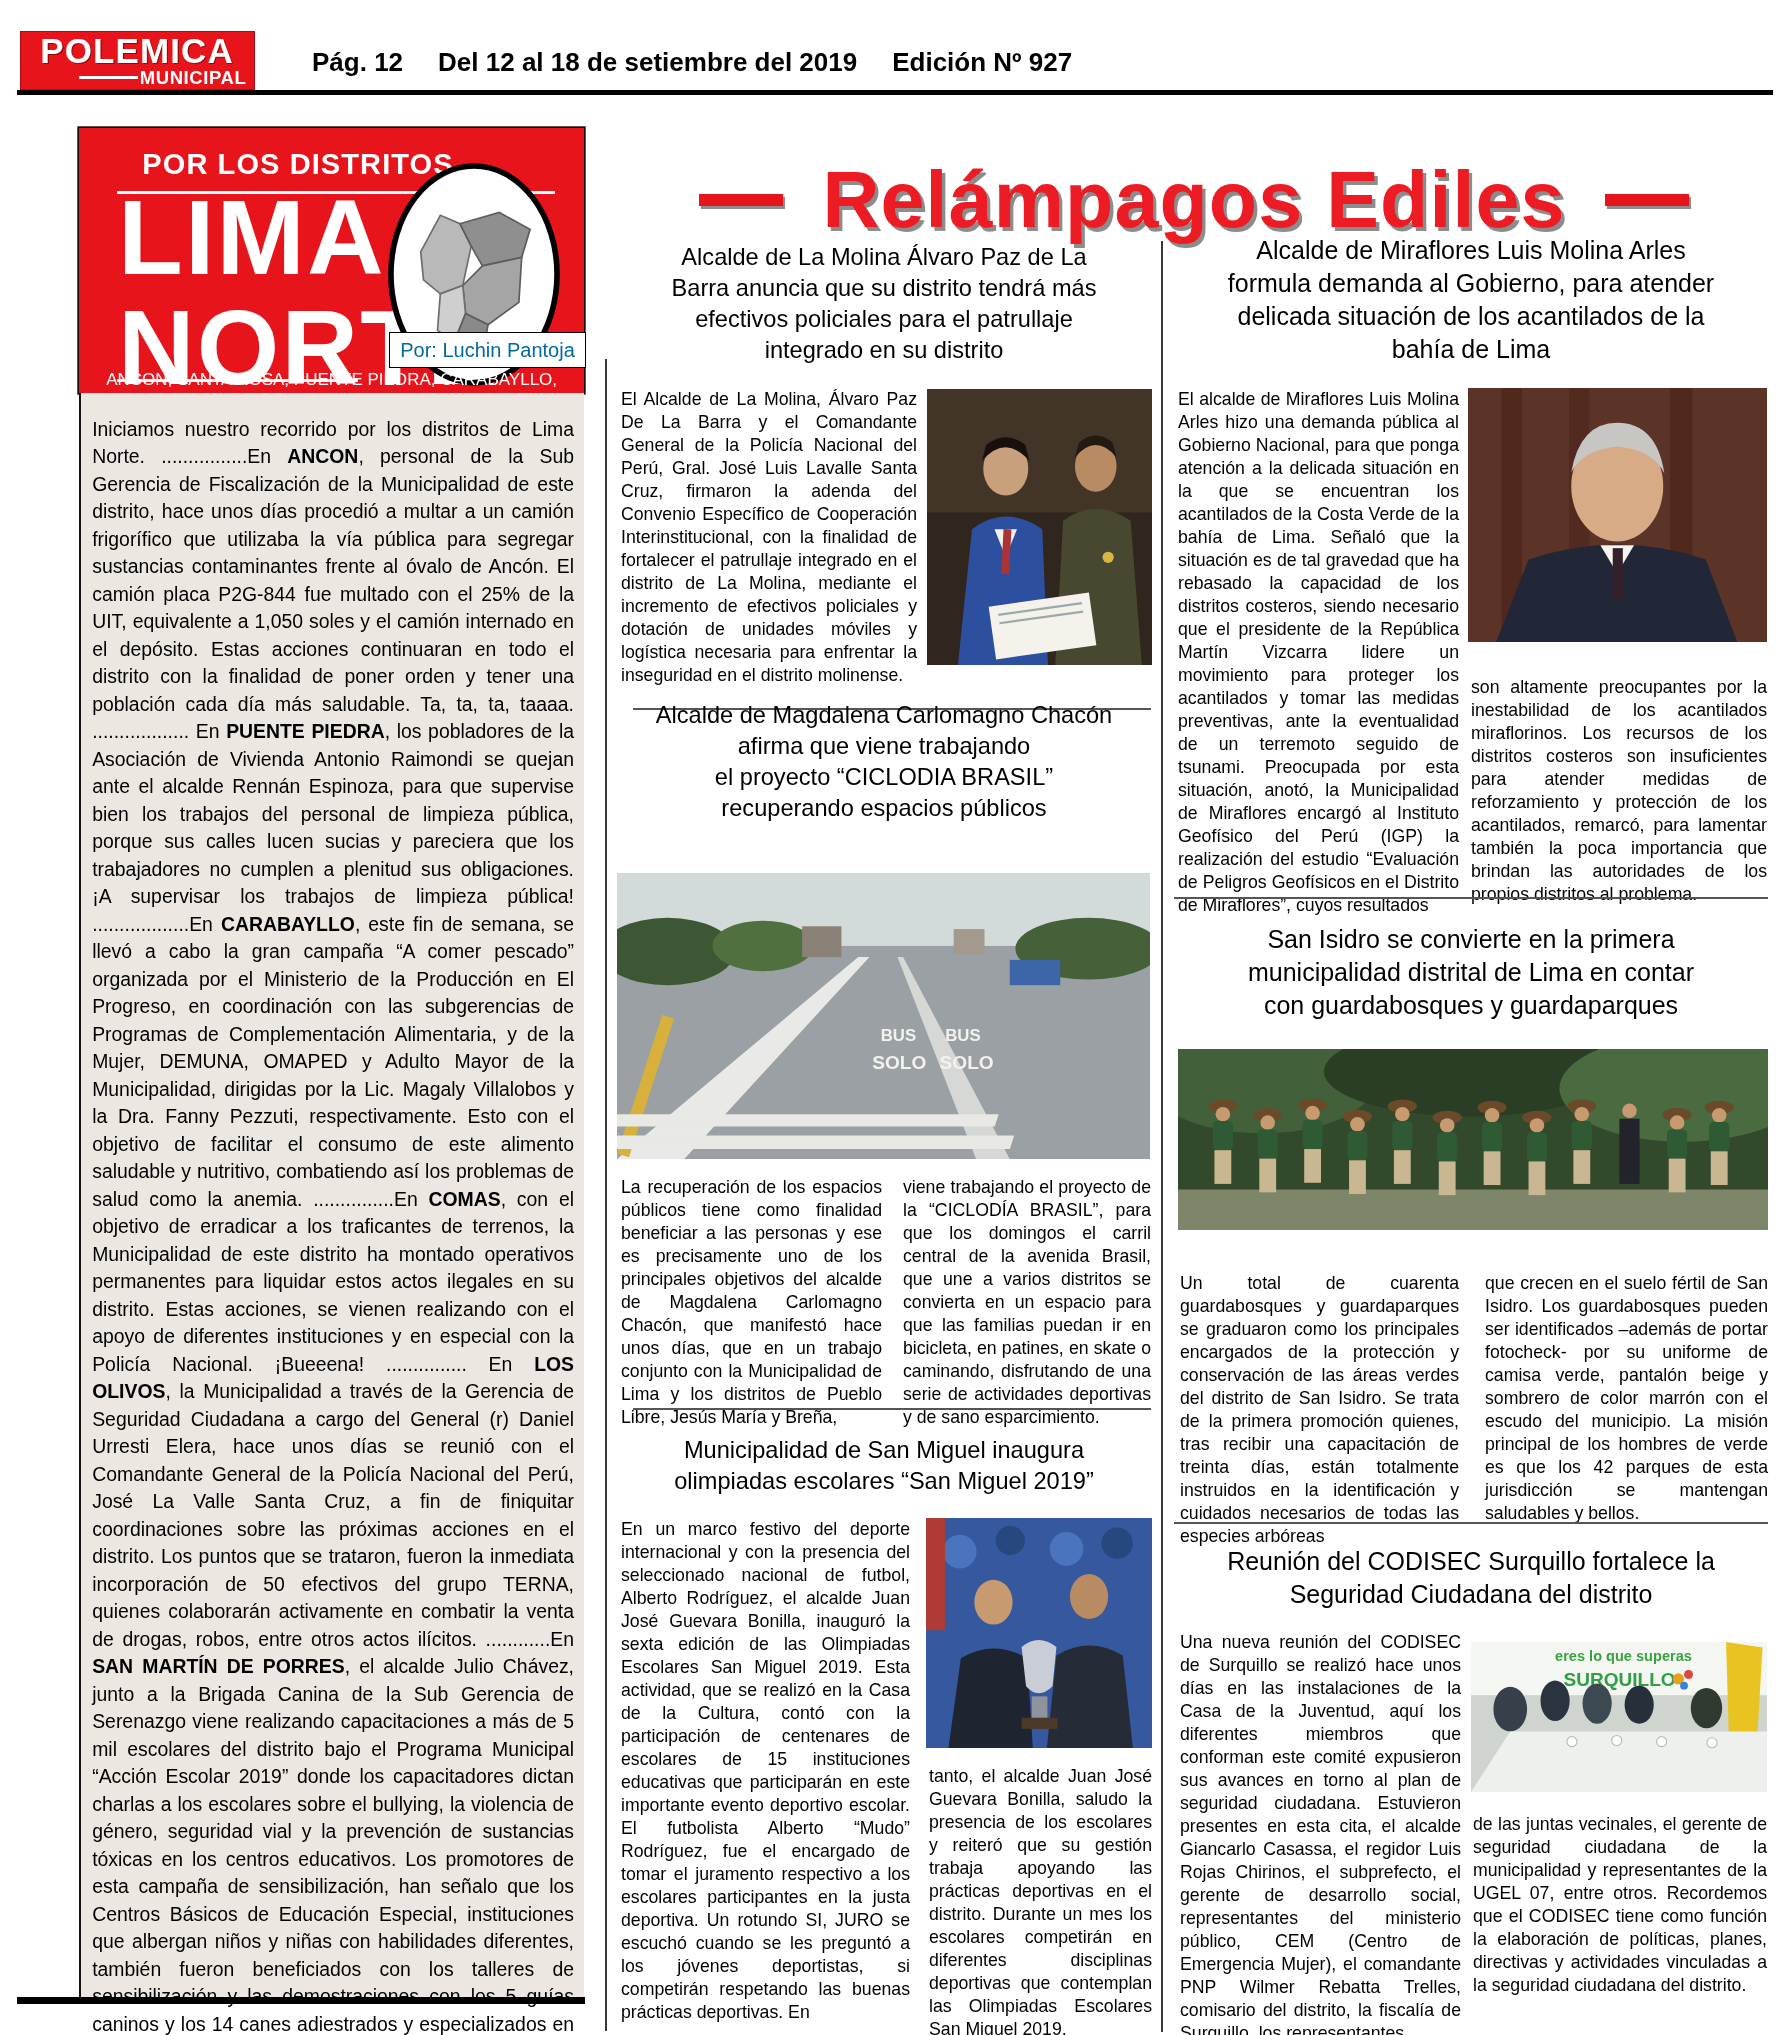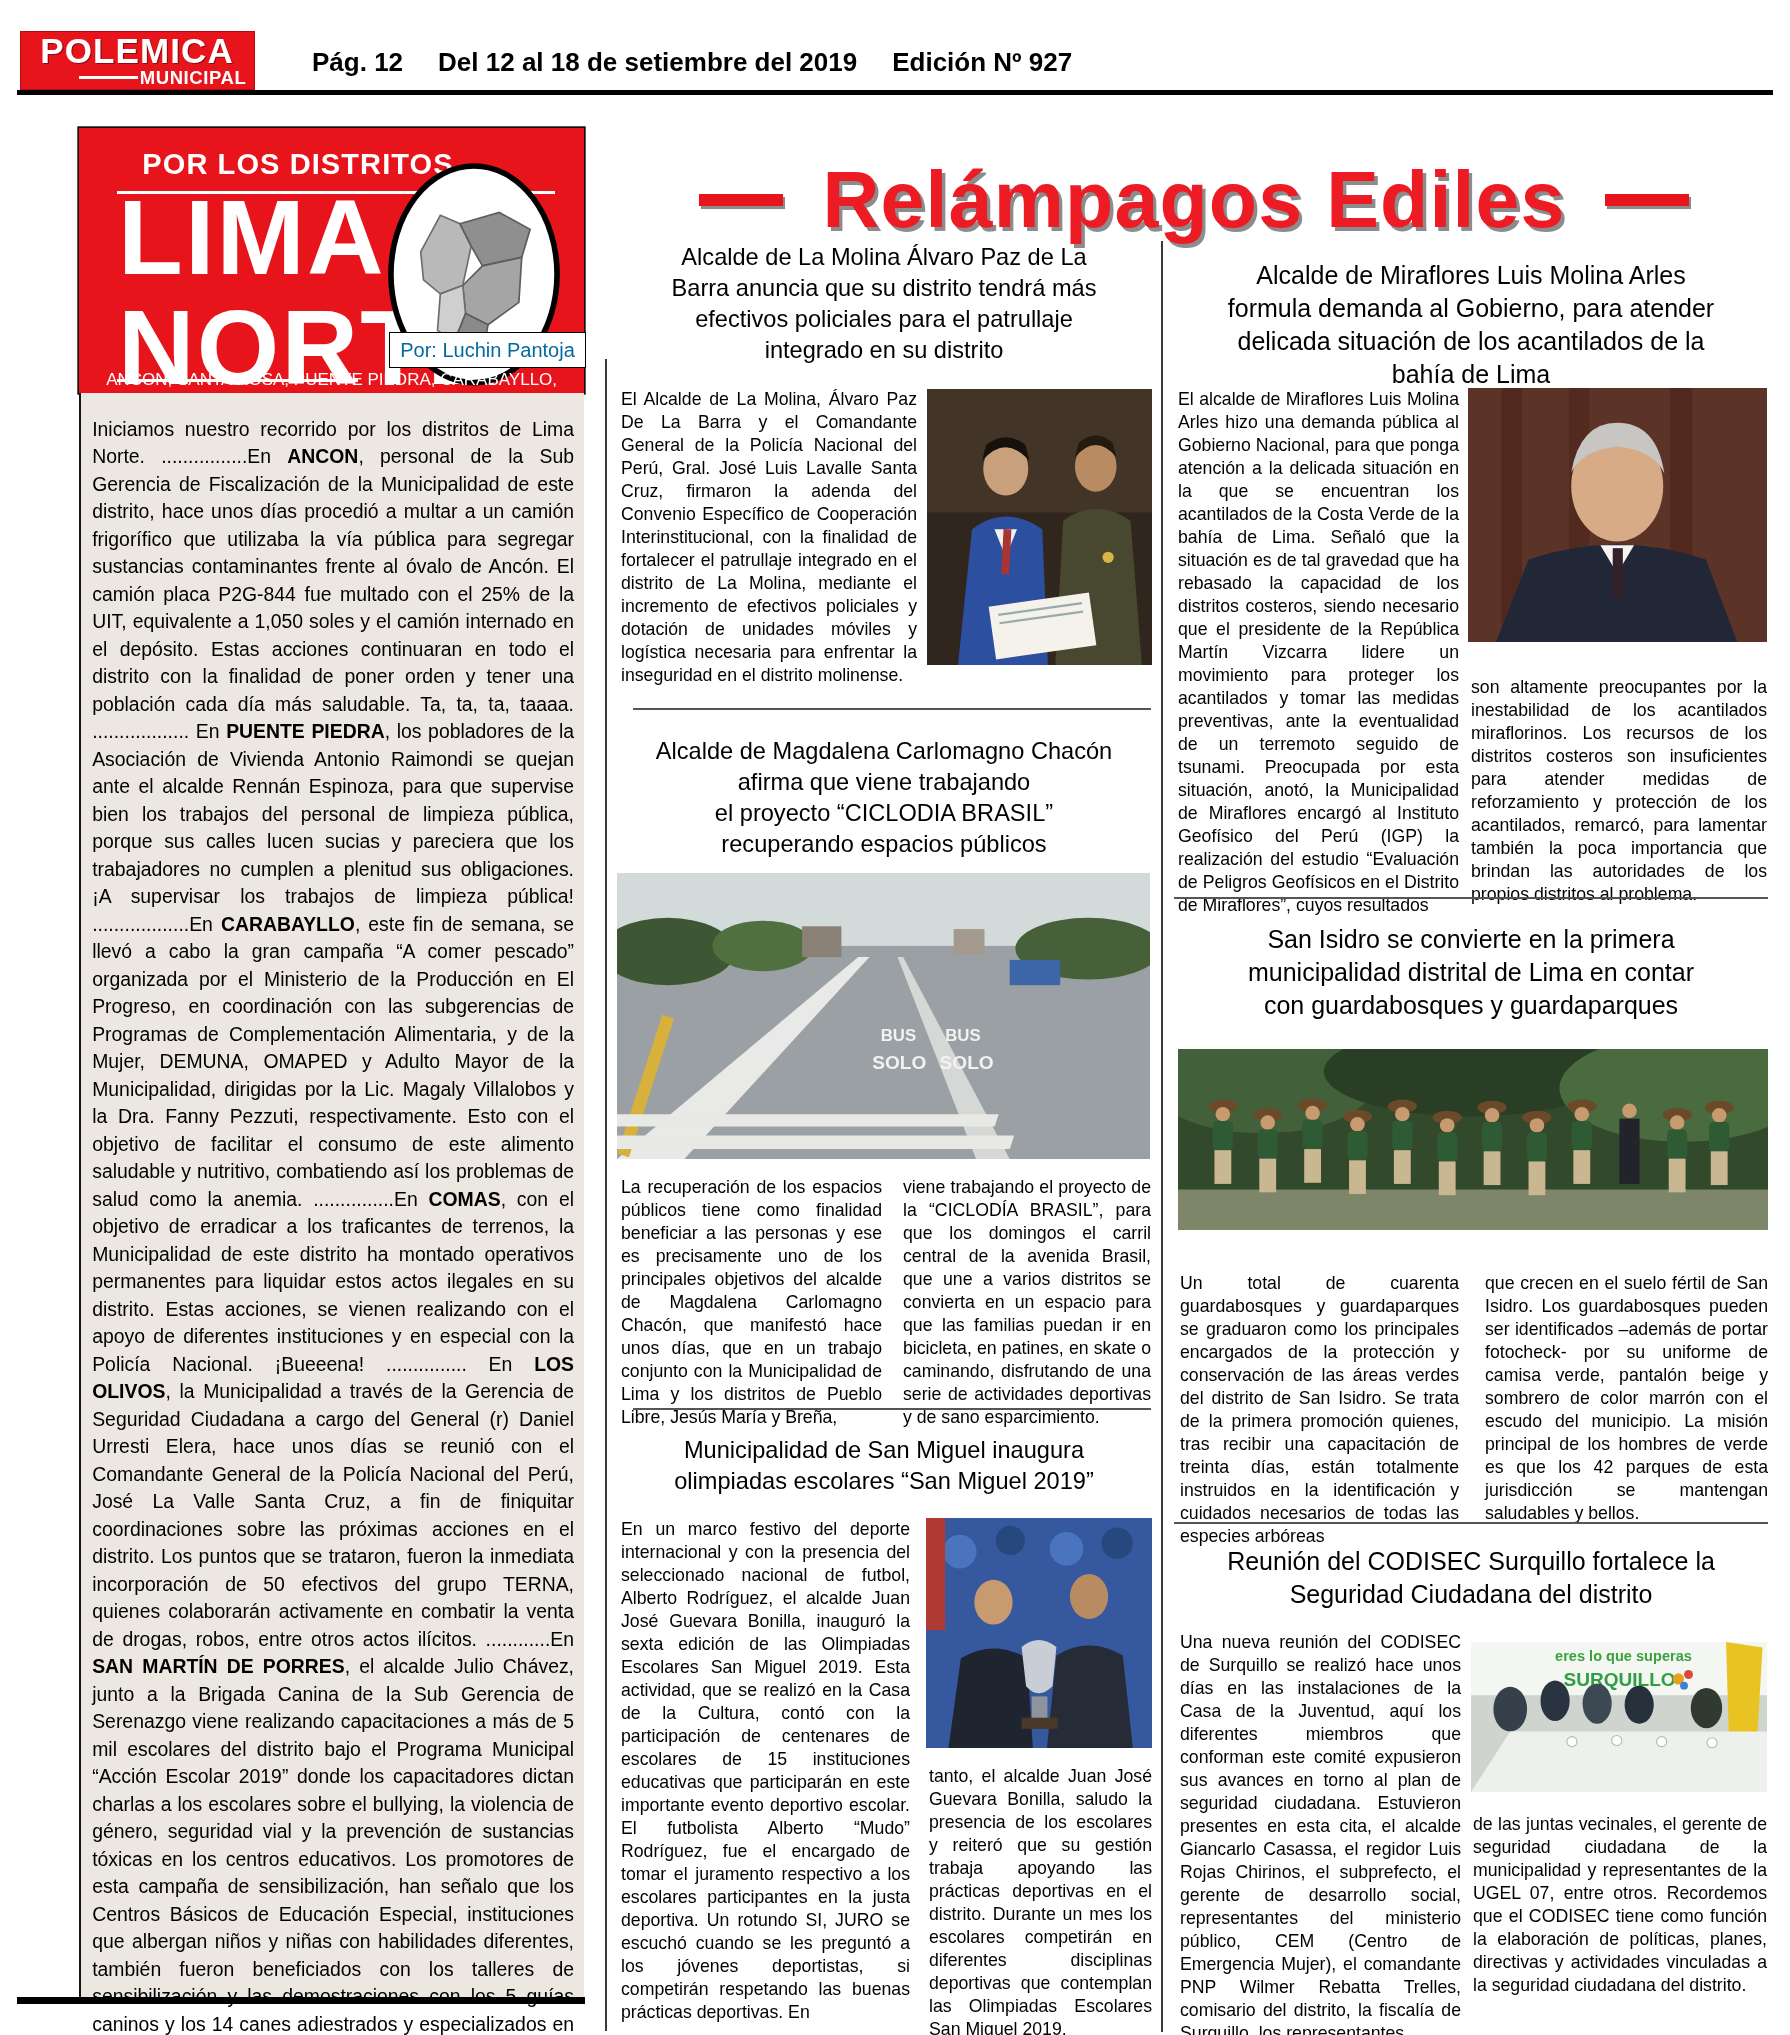--- a/index.html
+++ b/index.html
@@ -117,42 +117,42 @@
       <ellipse cx="300" cy="138" rx="37" ry="45" fill="#b98b63"></ellipse>
       <path d="M263,122 Q300,78 337,122 L330,96 Q300,70 270,96 Z" fill="#241a12"></path>
       <path d="M228,492 L242,235 Q300,192 362,235 L382,492 Z" fill="#48472f"></path>
       <circle cx="322" cy="300" r="10" fill="#d9b548"></circle>
       <rect x="115" y="375" width="180" height="95" fill="#f4f2ea" transform="rotate(-8 205 420)"></rect>
       <rect x="130" y="390" width="150" height="4" fill="#9aa" transform="rotate(-8 205 420)"></rect>
       <rect x="130" y="405" width="150" height="4" fill="#9aa" transform="rotate(-8 205 420)"></rect>
     </svg>
   </div>
 
-  <div class="abs head r-head" style="left:1173px;top:259px;width:596px;">Alcalde de Miraflores Luis Molina Arles
+  <div class="abs head r-head" style="left:1173px;top:234px;width:596px;">Alcalde de Miraflores Luis Molina Arles
 formula demanda al Gobierno, para atender
 delicada situación de los acantilados de la
 bahía de Lima</div>
   <div class="abs jtext" style="left:1178px;top:388px;width:281px;">El alcalde de Miraflores Luis Molina Arles hizo una demanda pública al Gobierno Nacional, para que ponga atención a la delicada situación en la que se encuentran los acantilados de la Costa Verde de la bahía de Lima. Señaló que la situación es de tal gravedad que ha rebasado la capacidad de los distritos costeros, siendo necesario que el presidente de la República Martín Vizcarra lidere un movimiento para proteger los acantilados y tomar las medidas preventivas, ante la eventualidad de un terremoto seguido de tsunami. Preocupada por esta situación, anotó, la Municipalidad de Miraflores encargó al Instituto Geofísico del Perú (IGP) la realización del estudio “Evaluación de Peligros Geofísicos en el Distrito de Miraflores”, cuyos resultados</div>
   <div class="photo" style="left:1468px;top:388px;width:299px;height:254px;">
     <svg viewBox="0 0 533 452" preserveAspectRatio="none">
       <rect width="533" height="452" fill="#5c3327"></rect>
       <rect x="60" width="36" height="452" fill="#4a2118" opacity="0.6"></rect>
       <rect x="180" width="36" height="452" fill="#4a2118" opacity="0.5"></rect>
       <rect x="360" width="40" height="452" fill="#4a2118" opacity="0.6"></rect>
       <ellipse cx="266" cy="175" rx="82" ry="98" fill="#d7ab86"></ellipse>
       <path d="M184,150 Q200,62 266,62 Q336,62 350,152 Q330,110 266,104 Q205,110 184,150 Z" fill="#c8c6c2"></path>
       <path d="M50,452 L108,305 Q266,252 424,305 L480,452 Z" fill="#222738"></path>
       <path d="M236,280 L266,330 L296,280 Z" fill="#f5f4f0"></path>
       <rect x="258" y="285" width="18" height="90" fill="#33202a"></rect>
     </svg>
   </div>
   <div class="abs jtext" style="left:1471px;top:676px;width:296px;">son altamente preocupantes por la inestabilidad de los acantilados miraflorinos. Los recursos de los distritos costeros son insuficientes para atender medidas de reforzamiento y protección de los acantilados, remarcó, para lamentar también la poca importancia que brindan las autoridades de los propios distritos al problema.</div>
 
   <div class="abs rule" style="left:633px;top:708px;width:518px;"></div>
-  <div class="abs head c-head" style="left:619px;top:736px;width:530px;text-align:center;">Alcalde de Magdalena Carlomagno Chacón
+  <div class="abs head c-head" style="left:619px;top:700px;width:530px;text-align:center;">Alcalde de Magdalena Carlomagno Chacón
 afirma que viene trabajando
 el proyecto “CICLODIA BRASIL”
 recuperando espacios públicos</div>
   <div class="photo" style="left:617px;top:873px;width:533px;height:286px;">
     <svg viewBox="0 0 950 510" preserveAspectRatio="none">
       <rect width="950" height="510" fill="#9aa0a3"></rect>
       <rect width="950" height="130" fill="#d3dbda"></rect>
       <ellipse cx="90" cy="140" rx="120" ry="60" fill="#3d5633"></ellipse>
       <ellipse cx="260" cy="130" rx="90" ry="45" fill="#50703f"></ellipse>
       <ellipse cx="840" cy="135" rx="130" ry="55" fill="#46603a"></ellipse>

